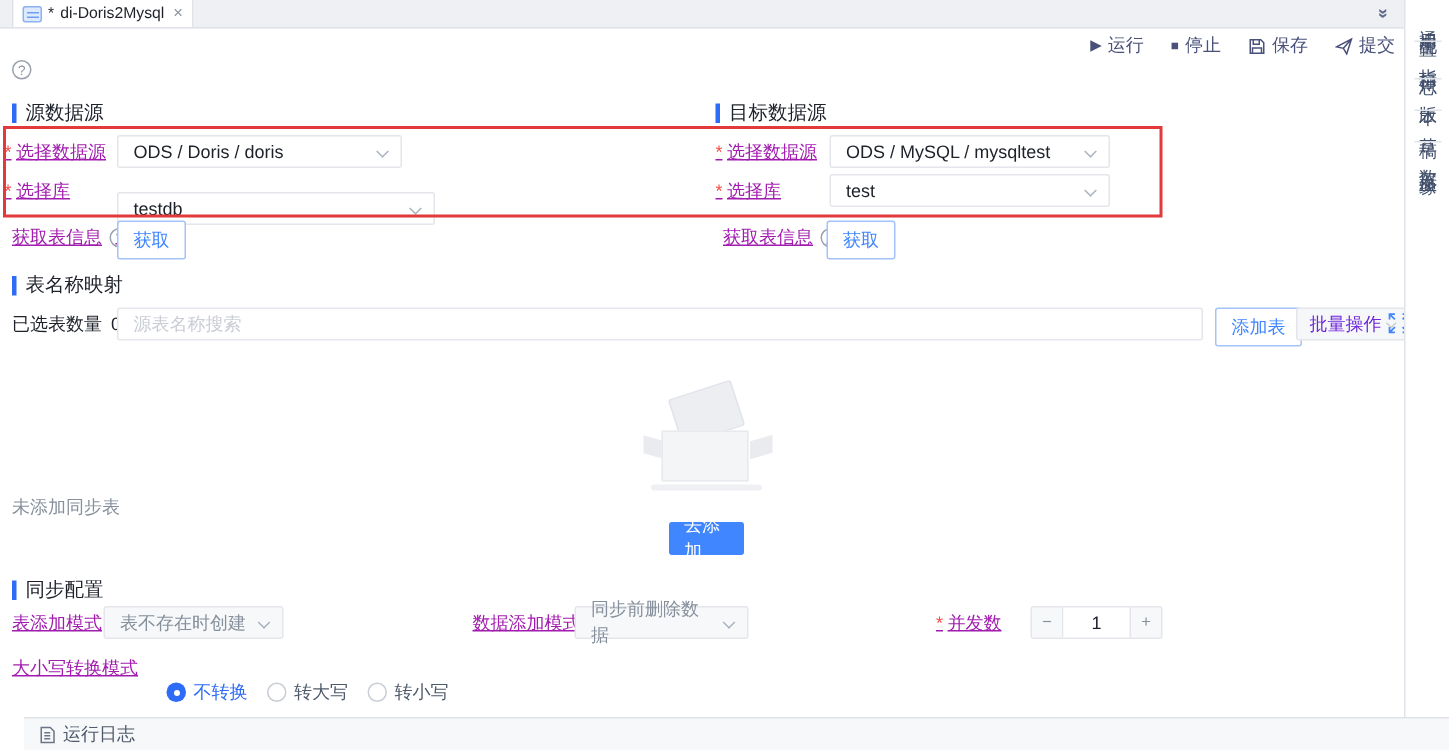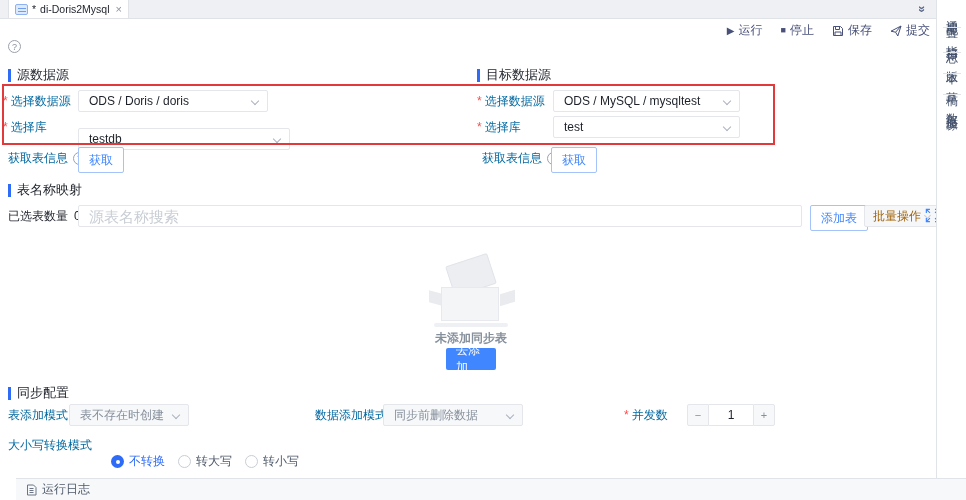--- a/index.html
+++ b/index.html
@@ -32,45 +32,45 @@
   .help::before { content:"?"; }
 
   
   .sec-h { position:absolute; display:flex; align-items:center; gap:6px; font-size:13px; font-weight:normal; color:#1d2129; }
   .sec-bar { width:3px; height:13px; background:#2e6bf6; }
 
   
   .red-box { position:absolute; left:2px; top:84px; width:773px; height:61px; border:2px solid #e23a3a; z-index:4; pointer-events:none; }
 
   
-  .flabel { position:absolute; height:22px; line-height:22px; color:#0369a1; white-space:nowrap; }
+  .flabel { position:absolute; height:22px; line-height:22px; color:#a21caf; white-space:nowrap;text-decoration:underline; }
   .req::before { content:"*"; color:#f54e4e; margin-right:3px; }
   .select { position:absolute; height:22px; border:1px solid #e5e6eb; border-radius:2px; background:#fff; display:flex; align-items:center; padding:0 22px 0 10px; color:#1d2129; cursor:pointer; }
   .select.dim { background:#f7f8fa; color:#86909c; }
   .caret { position:absolute; right:9px; top:7px; width:6px; height:6px; border-right:1px solid #aab2bf; border-bottom:1px solid #aab2bf; transform:rotate(45deg); }
   .btn-outline-blue { position:absolute; height:21px; border:1px solid #a3c3fa; border-radius:2px; background:#fff; color:#4086ff; display:flex; align-items:center; justify-content:center; cursor:pointer; padding:12px 10px; }
-  .btn-disabled { position:absolute; height:22px; border:1px solid #e5e6eb; border-radius:2px; background:#f6f7f9; color:#a16207; display:flex; align-items:center; justify-content:center; gap:4px; padding:4px 8px; }
+  .btn-disabled { position:absolute; height:22px; border:1px solid #e5e6eb; border-radius:2px; background:#f6f7f9; color:#6d28d9; display:flex; align-items:center; justify-content:center; gap:4px; padding:4px 8px; }
   .btn-disabled .caret2 { width:5px; height:5px; border-right:1px solid #c9cdd4; border-bottom:1px solid #c9cdd4; transform:rotate(45deg); margin-top:-2px; }
   .btn-primary { position:absolute; height:22px; border-radius:2px; background:#4086ff; color:#fff; display:flex; align-items:center; justify-content:center; cursor:pointer; padding:0 10px; }
 
-  .search-input { position:absolute; left:78px; top:205px; width:724px; height:22px; border:1px solid #e5e6eb; border-radius:2px; padding:0 10px; font-size:15px; color:#1d2129; outline:none; font-family:inherit; }
+  .search-input { position:absolute; left:78px; top:205px; width:724px; height:22px; border:1px solid #e5e6eb; border-radius:2px; padding:0 10px; font-size:12px; color:#1d2129; outline:none; font-family:inherit; }
   .search-input::placeholder { color:#c9cdd4; }
 
   .count-row { position:absolute; left:8px; top:205px; height:22px; line-height:22px; display:flex; gap:6px; color:#1d2129; }
 
   .expand-ic { position:absolute; left:925px; top:208px; width:15px; height:15px; cursor:pointer; }
 
   
   .empty-illus { position:absolute; left:436px; top:262px; width:70px; height:62px; }
   .lid   { position:absolute; left:13px; top:-3px; width:44px; height:32px; background:#eceef2; border:1px solid #e0e3e9; border-radius:2px; transform:rotate(-18deg); }
   .base  { position:absolute; left:5px; top:25px; width:58px; height:34px; background:#f4f5f7; border:1px solid #e7e9ee; }
   .flapl { position:absolute; left:-7px; top:30px; width:13px; height:12px; background:#e9ebef; transform:skewY(16deg); }
   .flapr { position:absolute; right:-9px; top:30px; width:15px; height:12px; background:#e9ebef; transform:skewY(-16deg); }
   .shad  { position:absolute; left:-2px; bottom:-3px; width:74px; height:4px; background:#eef0f3; border-radius:2px; }
-  .empty-text { position:absolute; left:8px; top:330px; width:926px; text-align:center; color:#86909c;font-weight:bold; }
+  .empty-text { position:absolute; left:8px; top:330px; width:926px; text-align:left; color:#86909c; }
   .go-add { left:446px; top:348px; width:50px; }
 
   
   .stepper { position:absolute; left:687px; top:404px; display:flex; height:22px; }
   .step-btn { width:22px; height:22px; border:1px solid #e5e6eb; background:#f7f8fa; color:#86909c; display:flex; align-items:center; justify-content:center; cursor:pointer; font-size:11px; }
   .step-val { width:44px; height:22px; border-top:1px solid #e5e6eb; border-bottom:1px solid #e5e6eb; display:flex; align-items:center; justify-content:center; color:#1d2129; background:#fff; }
   .step-btn.minus { border-radius:2px 0 0 2px; }
   .step-btn.plus  { border-radius:0 2px 2px 0; }
 
   
@@ -222,21 +222,21 @@
 <div class="sec-h" style="left:8px; top:384px;">
   <span class="sec-bar"></span>
   <span>同步配置</span>
 </div>
 <div class="flabel" style="left:8px; top:404px;"><span>表添加模式</span></div>
 <div class="select dim" style="left:69px; top:404px; width:120px;">
   <span>表不存在时创建</span>
   <span class="caret"></span>
 </div>
 <div class="flabel" style="left:315px; top:404px;"><span>数据添加模式</span></div>
-<div class="select dim" style="left:383px; top:404px; width:140px;">
+<div class="select dim" style="left:383px; top:404px; width:116px;">
   <span>同步前删除数据</span>
   <span class="caret"></span>
 </div>
 <div class="flabel req" style="left:624px; top:404px;"><span>并发数</span></div>
 <div class="stepper">
   <div class="step-btn minus">−</div>
   <div class="step-val">1</div>
   <div class="step-btn plus">+</div>
 </div>
 <div class="flabel" style="left:8px; top:434px;"><span>大小写转换模式</span></div>

